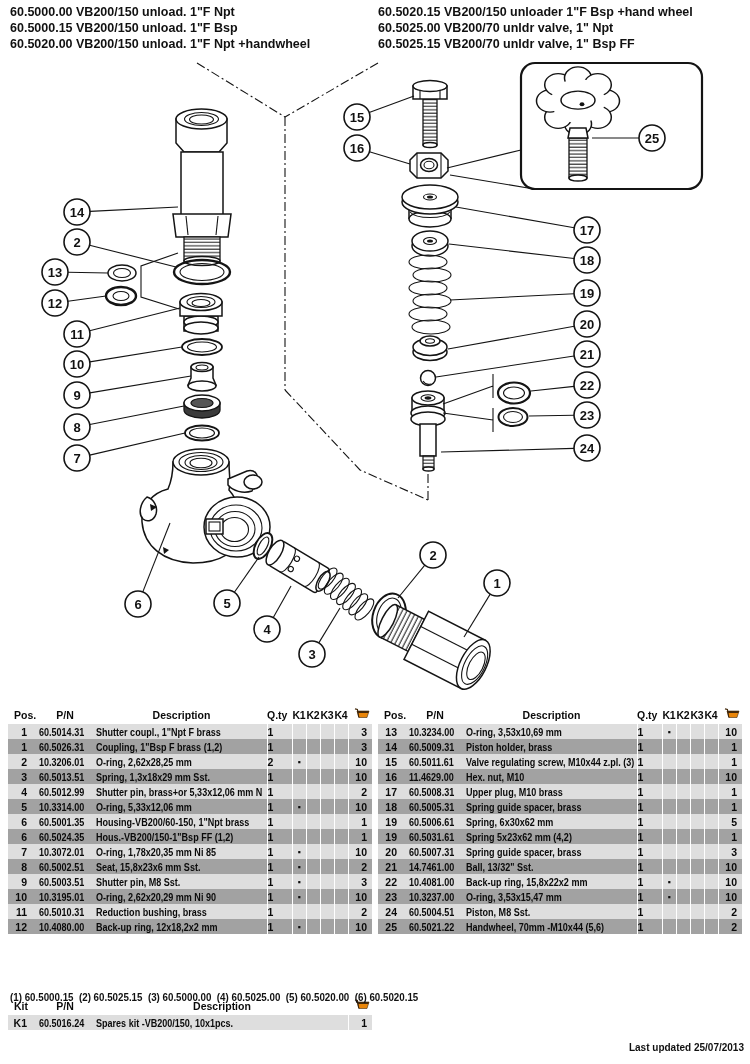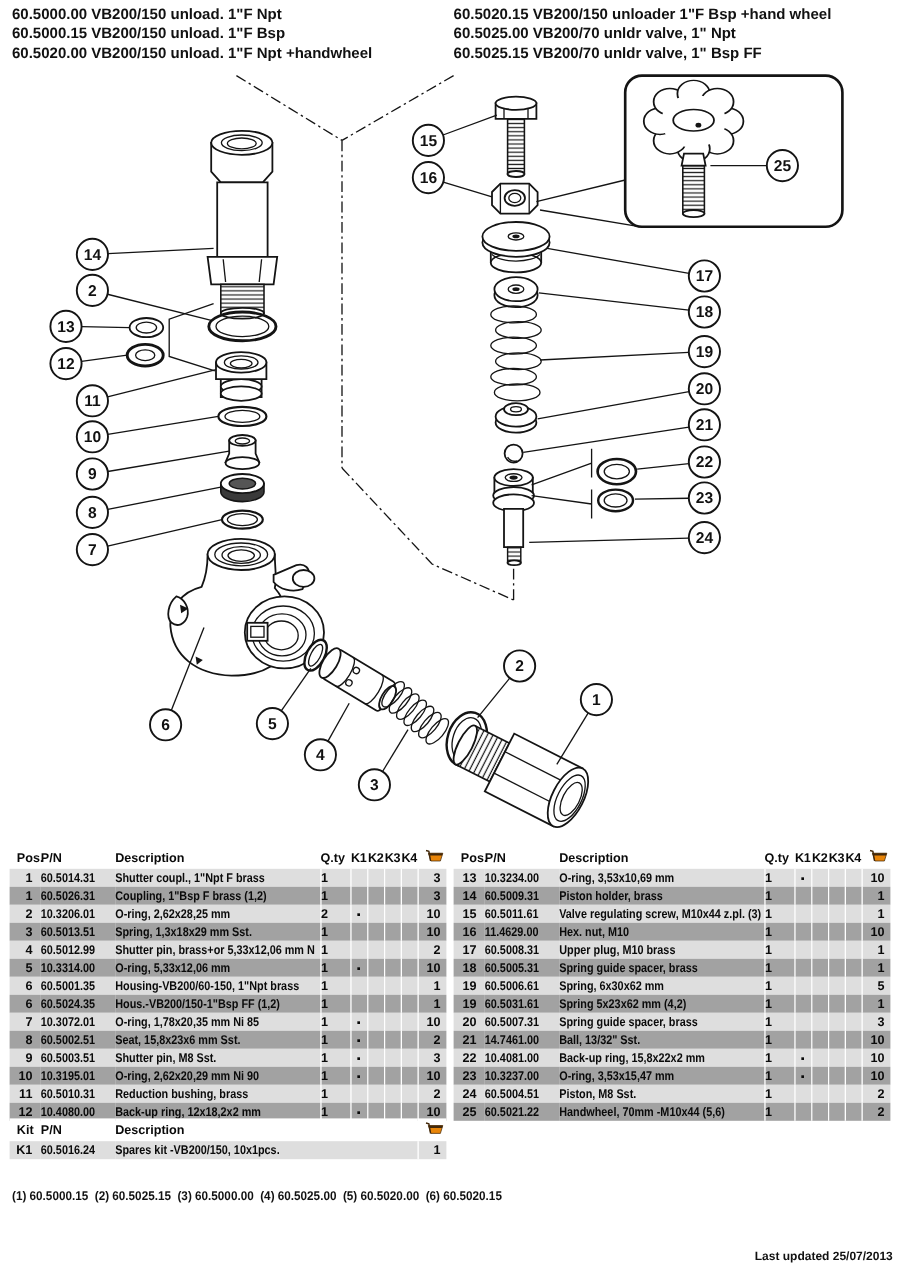--- a/index.html
+++ b/index.html
@@ -18,23 +18,23 @@
   .co-circle{fill:#fff;stroke:#141414;stroke-width:1.6;}
   .co-text{font:bold 13px "Liberation Sans",sans-serif;text-anchor:middle;fill:#111;}
   
   table.parts{border-collapse:collapse;table-layout:fixed;width:364px;font-size:10.5px;font-weight:bold;color:#0a0a0a;}
   table.parts th{font-size:10.5px;font-weight:bold;height:19px;padding:0;vertical-align:middle;background:#fff;}
   table.parts td{height:15px;padding:0;vertical-align:middle;white-space:nowrap;overflow:visible;}
   tr.light td{background:var(--row-light,#dedede);}
   tr.dark td{background:var(--row-dark,#a2a2a2);}
   .c-pos{text-align:right;padding-right:7px!important;}
   th.c-pos{text-align:left;padding-left:6px!important;}
-  .c-pn{text-align:left;}
+  .c-pn{text-align:center;}
   .c-desc{text-align:left;}
-  th.c-desc{}
+  th.c-desc{text-align:center;}
   .c-qty{text-align:left;}
   .c-k{text-align:center;font-size:9px;}
   th.c-k{font-size:10.5px;letter-spacing:-0.3px;}
   .c-cart{text-align:right;padding-right:5px!important;}
   td.c-qty,td.c-k,td.c-cart{border-left:1px solid #fff;}
   .cond{display:inline-block;transform:scaleX(.86);transform-origin:0 50%;white-space:nowrap;}
   .cart-svg{display:block;margin:0 2px 0 auto;}
   
   .footnote{font-size:10.5px;font-weight:bold;white-space:pre;transform:scaleX(.93);transform-origin:0 50%;}
   .updated{font-size:10px;font-weight:bold;margin-left:36px;}
@@ -817,21 +817,21 @@
           <td class="c-k"></td>
           <td class="c-k"></td>
           <td class="c-k"></td>
           <td class="c-k"></td>
           <td class="c-cart">2</td>
         </tr>
       </tbody>
   </table>
 </div>
 
-<div class="abs" style="left:8px;top:932px;">
+<div class="abs" style="left:8px;top:996px;">
   <table class="parts">
     <colgroup>
         <col style="width:26px">
         <col style="width:62px">
         <col>
         <col style="width:24px">
       </colgroup>
     <thead>
       <tr>
         <th class="c-pos">Kit</th>

